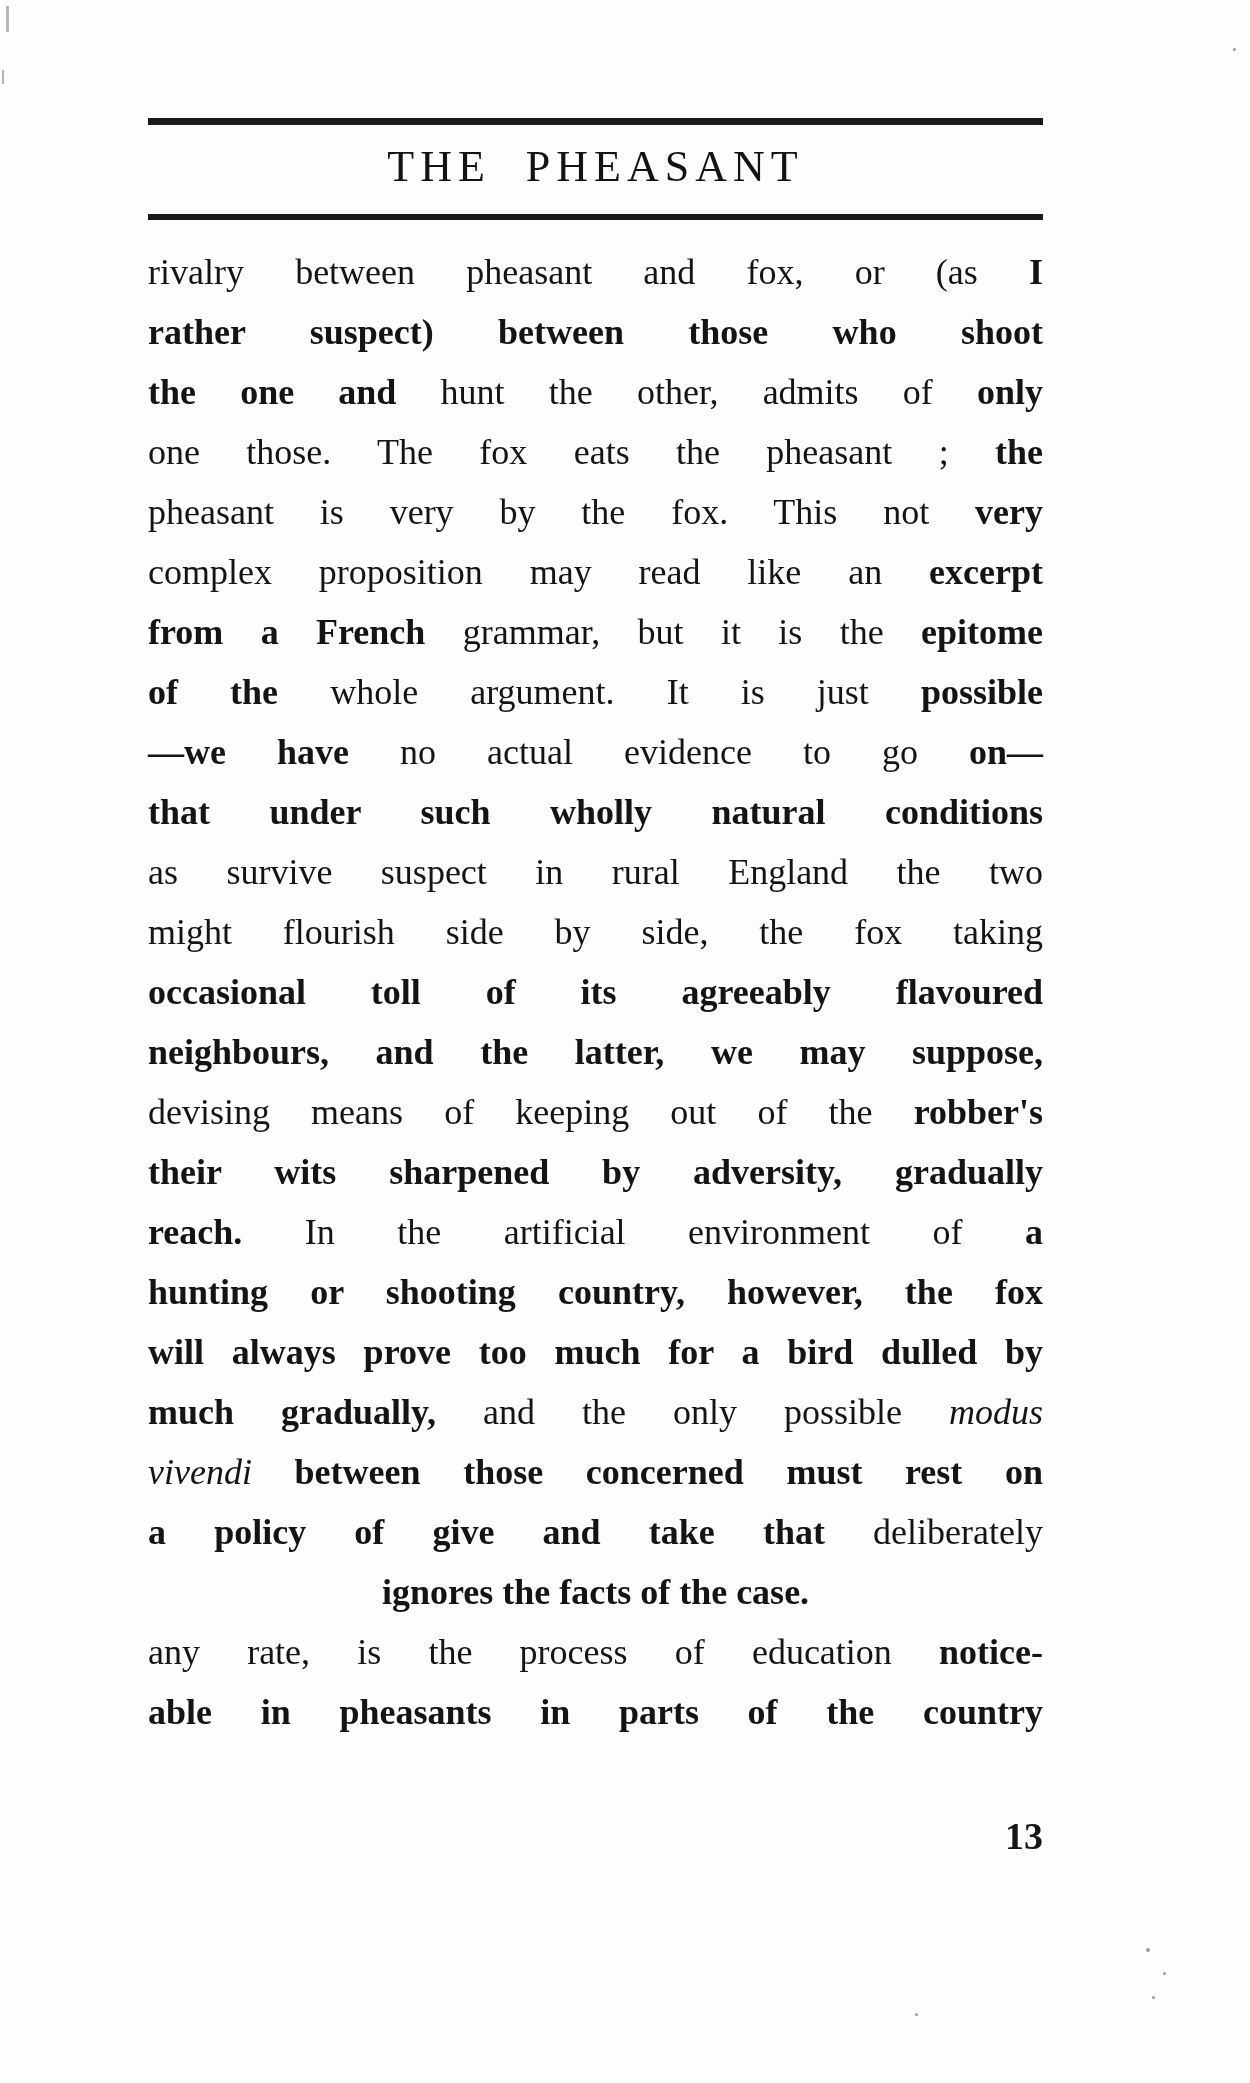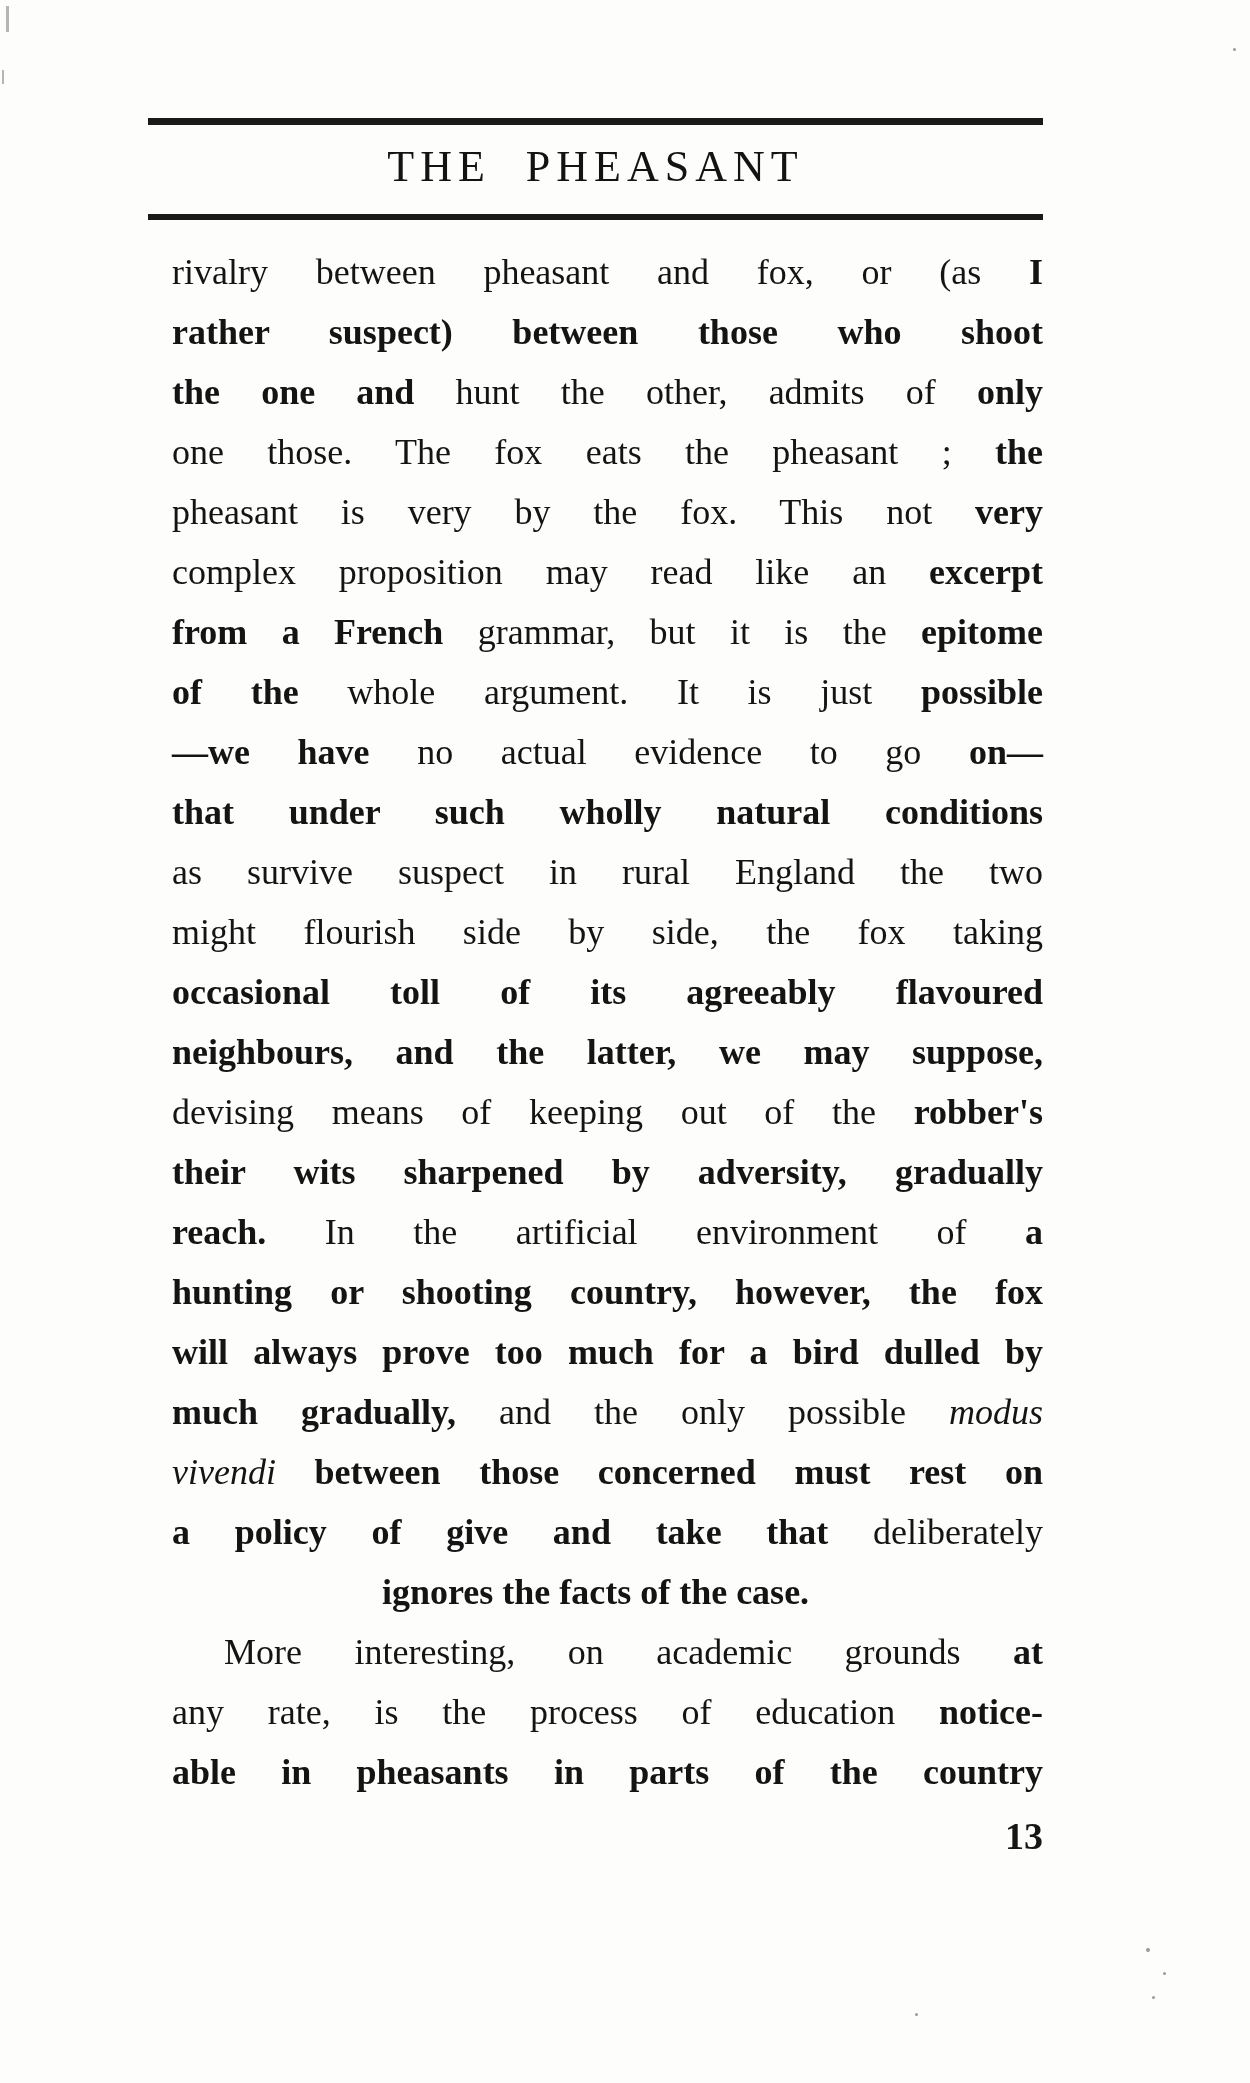--- a/index.html
+++ b/index.html
@@ -45,21 +45,20 @@
     font-size: 36px;
     line-height: 60px;
   }
   .line {
     text-align: center;
     min-height: 60px;
   }
   .line.justify {
     text-align: justify;
     text-align-last: justify;
-    margin-left: 24px;
   }
   .line.indent {
     text-indent: 52px;
   }
   .s-n { font-weight: normal; font-style: normal; }
   .s-b { font-weight: bold; }
   .s-i { font-style: italic; }
   .page-number {
     position: absolute;
     left: 148px;
@@ -109,21 +108,20 @@
       <div class="line justify"><span class="s-b">neighbours, and the latter, we may suppose,</span></div>
       <div class="line justify"><span class="s-n">devising means of keeping out of the </span><span class="s-b">robber's</span></div>
       <div class="line justify"><span class="s-b">their wits sharpened by adversity, gradually</span></div>
       <div class="line justify"><span class="s-b">reach.</span><span class="s-n">  In the artificial environment of </span><span class="s-b">a</span></div>
       <div class="line justify"><span class="s-b">hunting or shooting country, however, the fox</span></div>
       <div class="line justify"><span class="s-b">will always prove too much for a bird dulled by</span></div>
       <div class="line justify"><span class="s-b">much gradually,</span><span class="s-n"> and the only possible </span><span class="s-i">modus</span></div>
       <div class="line justify"><span class="s-i">vivendi</span><span class="s-n"> </span><span class="s-b">between those concerned must rest on</span></div>
       <div class="line justify"><span class="s-b">a policy of give and take that </span><span class="s-n">deliberately</span></div>
       <div class="line"><span class="s-b">ignores the facts of the case.</span></div>
-      <div class="line justify indent"><span class="s-n">More interesting, on academic grounds </span><span class="s-b">at</span></div>
       <div class="line justify"><span class="s-n">any rate,  is the process of education </span><span class="s-b">notice-</span></div>
       <div class="line justify"><span class="s-b">able in pheasants in parts of the country</span></div>
     </div>
 
   <div class="page-number">13</div>
 
   <div class="smudge" style="left:6px; top:6px; width:3px; height:26px;"></div>
   <div class="smudge" style="left:2px; top:70px; width:2px; height:14px;"></div>
   <div class="speckle" style="left:1233px; top:48px; width:3px; height:3px;"></div>
   <div class="speckle" style="left:1146px; top:1948px; width:4px; height:4px;"></div>

